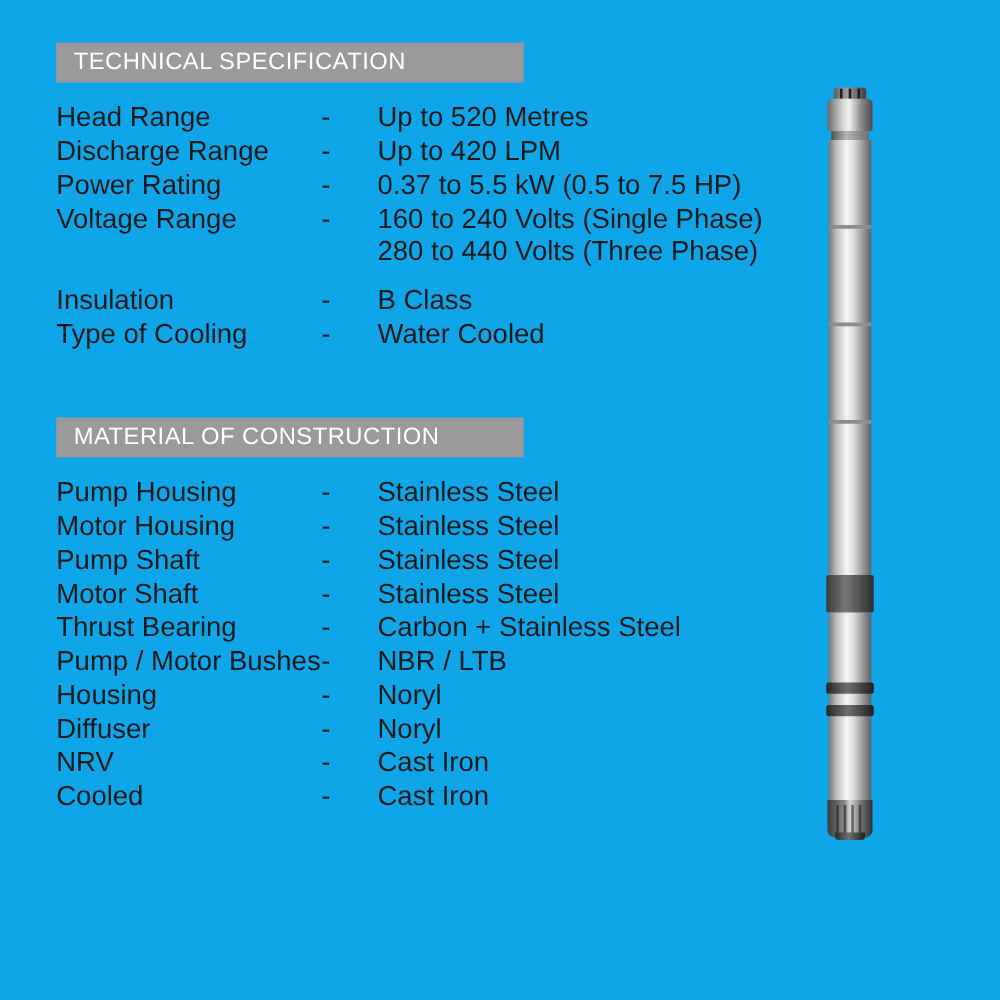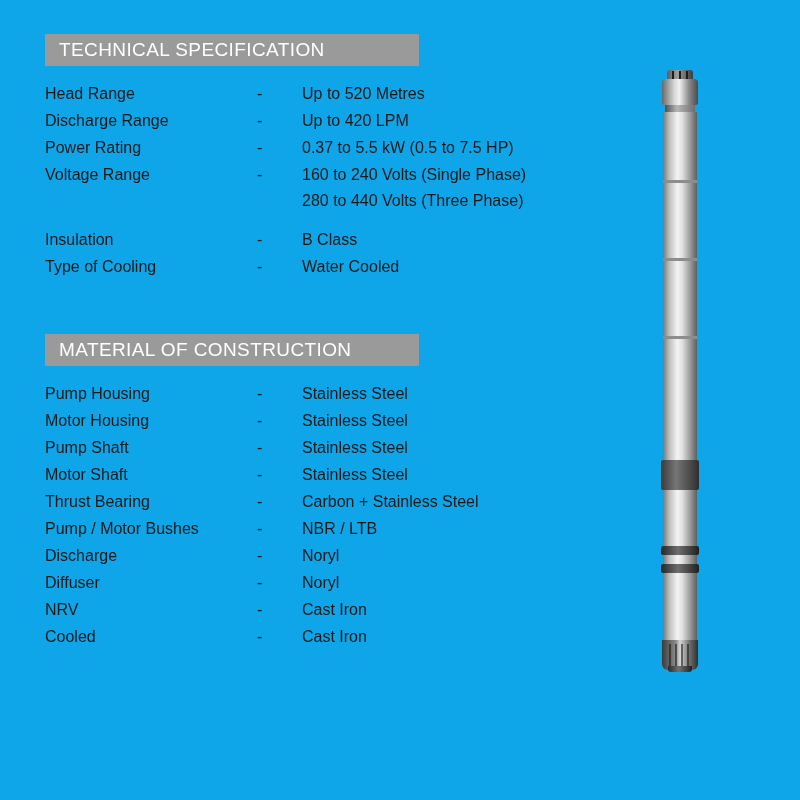--- a/index.html
+++ b/index.html
@@ -34,21 +34,21 @@
     padding: 6px 14px 7px 14px;
     line-height: 1;
     white-space: nowrap;
   }
   #tech-header { width: 374px; box-sizing: border-box; }
   #moc-header  { width: 374px; box-sizing: border-box; }
 
   table.spec {
     border-collapse: collapse;
     margin-top: 14px;
-    font-size: 16px;
+    font-size: 22px;
     color: #1a1a1a;
   }
   table.spec td {
     padding: 0;
     vertical-align: top;
     line-height: 27px;
     white-space: nowrap;
   }
   td.label { width: 212px; }
   td.dash  { width: 45px; }
@@ -223,21 +223,21 @@
           <td class="label">Thrust Bearing</td>
           <td class="dash">-</td>
           <td class="value">Carbon + Stainless Steel</td>
         </tr>
         <tr>
           <td class="label">Pump / Motor Bushes</td>
           <td class="dash">-</td>
           <td class="value">NBR / LTB</td>
         </tr>
         <tr>
-          <td class="label">Discharge</td>
+          <td class="label">Housing</td>
           <td class="dash">-</td>
           <td class="value">Noryl</td>
         </tr>
         <tr>
           <td class="label">Diffuser</td>
           <td class="dash">-</td>
           <td class="value">Noryl</td>
         </tr>
         <tr>
           <td class="label">NRV</td>

